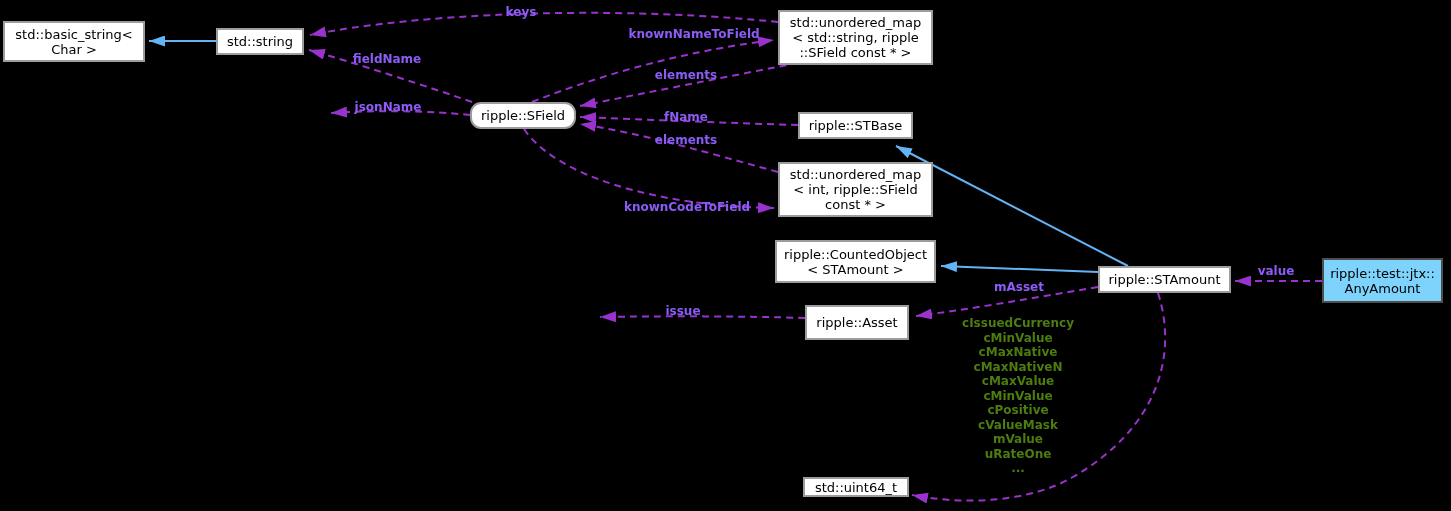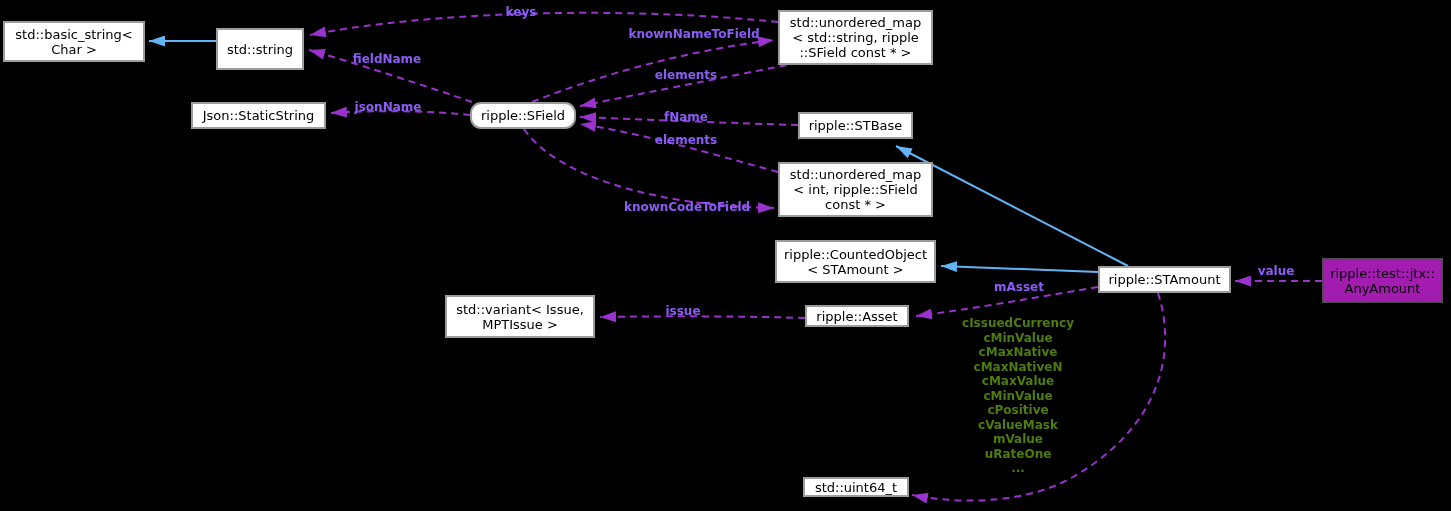--- a/index.html
+++ b/index.html
@@ -18,21 +18,21 @@
     background:#fff;
     border:2px solid #9c9c9c;
     color:#000;
     font-size:13px;line-height:15px;
     display:flex;flex-direction:column;
     align-items:center;justify-content:center;
     text-align:center;white-space:nowrap;
     box-sizing:border-box;
     cursor:pointer;
   }
-  .node.highlight{background:#a21caf;border-color:#4e4e4e;}
+  .node.highlight{background:#7dd3fc;border-color:#4e4e4e;}
   .edge-label{
     position:absolute;
     transform:translate(-50%,-50%);
     color:#8b5cf6;
     font-size:12px;font-weight:bold;
     white-space:nowrap;
   }
   .member-list{
     position:absolute;
     transform:translateX(-50%);
@@ -73,27 +73,24 @@
     <path class="usage" d="M1098,287 C1032,298 978,308 916,316" marker-end="url(#ap)"></path>
     <path class="usage" d="M805,318 C742,316 662,316 600,317" marker-end="url(#ap)"></path>
     <path class="usage" d="M1158,293 C1178,355 1158,428 1073,477 C1028,503 962,505 912,495" marker-end="url(#ap)"></path>
   </svg>
 
   <div class="node" style="left:3px;top:21px;width:142px;height:41px;align-items:center;">
     <div>std::basic_string&lt;</div>
     <div>Char &gt;</div>
   </div>
 
-  <div class="node" style="left:216px;top:28px;width:88px;height:42px;">
+  <div class="node" style="left:216px;top:28px;width:88px;height:27px;">
     <div>std::string</div>
   </div>
 
-  <div class="node" style="left:191px;top:102px;width:135px;height:27px;">
-    <div>Json::StaticString</div>
-  </div>
 
   <div class="node" style="left:470px;top:102px;width:106px;height:27px;border-radius:11px;">
     <div>ripple::SField</div>
   </div>
 
   <div class="node" style="left:778px;top:10px;width:155px;height:55px;">
     <div>std::unordered_map</div>
     <div>&lt; std::string, ripple</div>
     <div>::SField const * &gt;</div>
   </div>
@@ -115,26 +112,22 @@
 
   <div class="node" style="left:1098px;top:266px;width:133px;height:27px;">
     <div>ripple::STAmount</div>
   </div>
 
   <div class="node highlight" style="left:1322px;top:258px;width:121px;height:45px;">
     <div>ripple::test::jtx::</div>
     <div>AnyAmount</div>
   </div>
 
-  <div class="node" style="left:445px;top:295px;width:150px;height:43px;">
-    <div>std::variant&lt; Issue,</div>
-    <div>MPTIssue &gt;</div>
-  </div>
 
-  <div class="node" style="left:805px;top:305px;width:104px;height:22px;">
+  <div class="node" style="left:805px;top:305px;width:104px;height:35px;">
     <div>ripple::Asset</div>
   </div>
 
   <div class="node" style="left:803px;top:477px;width:106px;height:20px;">
     <div>std::uint64_t</div>
   </div>
 
   <div class="edge-label" style="left:521px;top:12px;">keys</div>
   <div class="edge-label" style="left:694px;top:34px;">knownNameToField</div>
   <div class="edge-label" style="left:387px;top:59px;">fieldName</div>

